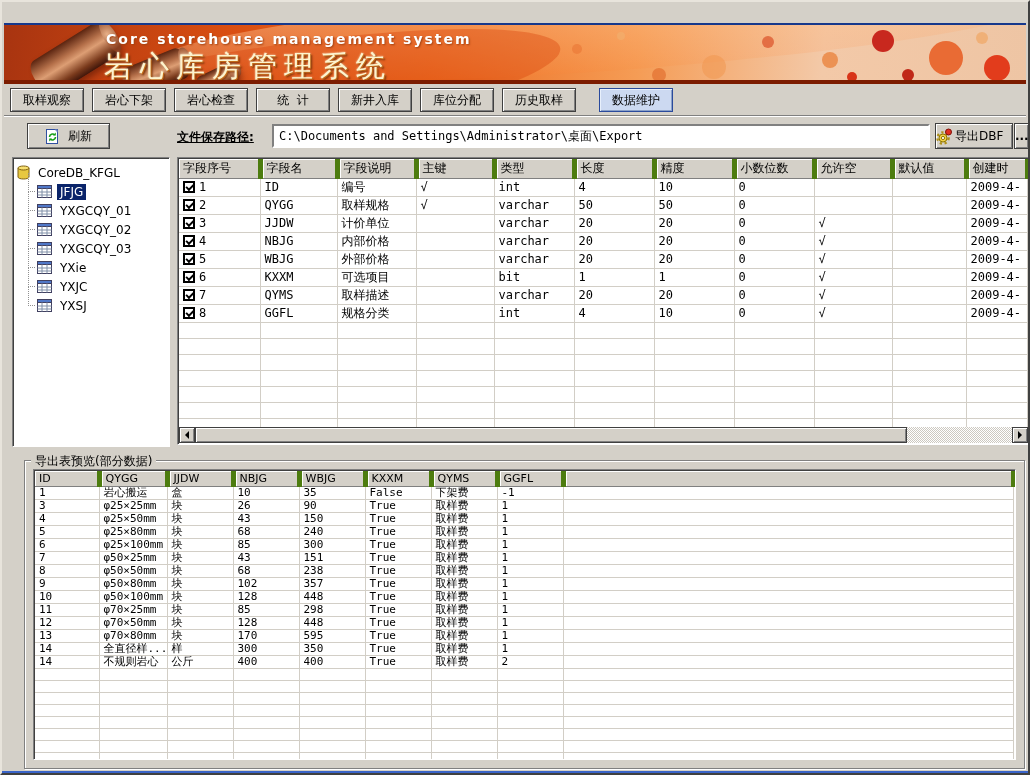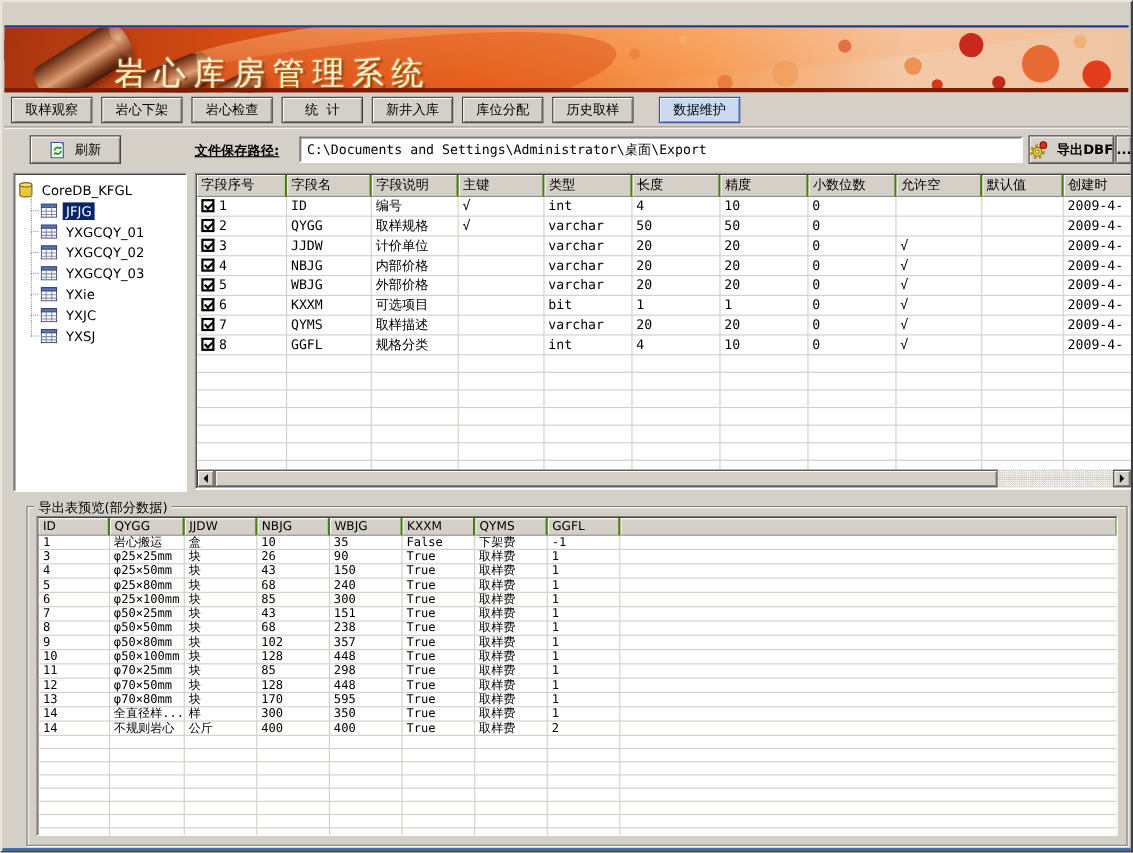--- a/index.html
+++ b/index.html
@@ -55,41 +55,41 @@
   .btn3d { background:#d4d0c8; border:1px solid #404040;
            box-shadow:inset 1px 1px 0 #fff, inset -1px -1px 0 #808080;
            font:12px "DejaVu Sans",sans-serif; cursor:default; }
   .refresh-btn { position:absolute; left:25px; top:121px; width:83px; height:26px;
                  display:flex; align-items:center; justify-content:center; gap:8px; }
   .path-label { position:absolute; left:175px; top:127px; font-weight:bold;text-decoration:underline; }
   .path-input { position:absolute; left:270px; top:122px; width:658px; height:24px; background:#fff;
                 border:2px solid; border-color:#808080 #fff #fff #808080; padding:2px 5px;
                 font:12px "DejaVu Sans Mono","Liberation Mono",monospace; }
   .export-btn { position:absolute; left:933px; top:121px; width:78px; height:26px;
-                display:flex; align-items:center; justify-content:space-between; gap:2px; font-weight:bold; }
+                display:flex; align-items:center; justify-content:flex-start; gap:2px; font-weight:normal; }
   .more-btn { position:absolute; left:1012px; top:121px; width:15px; height:26px; font-weight:bold; padding:0; }
 
   
   .tree-panel { position:absolute; left:10px; top:155px; width:158px; height:290px; background:#fff;
                 border:1px solid; border-color:#808080 #fff #fff #808080;
                 box-shadow:inset 1px 1px 0 #404040; overflow:hidden; padding:5px 2px 2px 4px; }
   .tree-row { display:flex; align-items:center; height:19px; white-space:nowrap; position:relative; }
   .tree-row.child { padding-left:20px; }
   .tree-row.child::before { content:""; position:absolute; left:11px; top:-9px; height:19px; border-left:1px dotted #909090; }
   .tree-row.child::after  { content:""; position:absolute; left:11px; top:9px;  width:7px; border-top:1px dotted #909090; }
   .tree-row .lbl { margin-left:5px; padding:1px 3px; font-size:12px; }
   .tree-row .lbl.selected { background:#0a246a; color:#fff; }
 
   
   .grid-box { position:absolute; background:#fff; border:1px solid; border-color:#808080 #fff #fff #808080;
               box-shadow:inset 1px 1px 0 #404040; overflow:hidden; }
   .fields-grid { left:175px; top:155px; width:853px; height:288px; }
   .grid-box table { border-collapse:collapse; table-layout:fixed; }
   .fields-grid table { width:851px; margin:1px 0 0 1px; }
-  .grid-box th { background:#d4d0c8; border-right:2px solid #4d7c0f; border-bottom:1px solid #808080;
+  .grid-box th { background:#d4d0c8; border-right:5px solid #4d7c0f; border-bottom:1px solid #808080;
                  box-shadow:inset 1px 1px 0 #fff; font-weight:normal; text-align:left; padding:0 4px;
                  white-space:nowrap; overflow:hidden; }
   .fields-grid th { height:19px; font-size:12px; }
   .grid-box td { border-right:1px solid #d2cec6; border-bottom:1px solid #d2cec6; padding:0 4px;
                  white-space:nowrap; overflow:hidden;
                  font-family:"DejaVu Sans Mono","DejaVu Sans",sans-serif; }
   .fields-grid td { height:16px; font-size:12px; }
   .cb { display:inline-block; width:12px; height:12px; border:2px solid #000; background:#fff;
         position:relative; margin-right:4px; vertical-align:-2px; }
   .cb::after { content:""; position:absolute; left:1px; top:1px; width:6px; height:3px;
@@ -144,20 +144,21 @@
     <div class="bc" style="left:698px;top:30px;width:24px;height:24px;background:#f09850;opacity:.55"></div>
     <div class="bc" style="left:648px;top:43px;width:14px;height:14px;background:#e06828;opacity:.6"></div>
     <div class="bc" style="left:898px;top:44px;width:12px;height:12px;background:#c02818"></div>
     <div class="bc" style="left:972px;top:7px;width:12px;height:12px;background:#f0a868;opacity:.75"></div>
     <div class="bc" style="left:843px;top:47px;width:10px;height:10px;background:#d83418"></div>
     <div class="bc" style="left:568px;top:19px;width:10px;height:10px;background:#e87030;opacity:.5"></div>
     <div class="bc" style="left:613px;top:7px;width:8px;height:8px;background:#f0b070;opacity:.6"></div>
     <div class="cyl" style="left:26px;top:14px;width:88px;height:40px"></div>
     <div class="cyl" style="left:118px;top:32px;width:68px;height:32px;transform:rotate(-22deg)"></div>
     <div class="cyl" style="left:192px;top:44px;width:42px;height:20px;transform:rotate(-26deg)"></div>
+    <div class="banner-sub">Core storehouse management system</div>
     <div class="banner-title">岩心库房管理系统</div>
   </div>
 
   <div class="toolbar" id="toolbar">
       <button class="tb-btn">取样观察</button>
       <button class="tb-btn">岩心下架</button>
       <button class="tb-btn">岩心检查</button>
       <button class="tb-btn">统  计</button>
       <button class="tb-btn">新井入库</button>
       <button class="tb-btn">库位分配</button>

